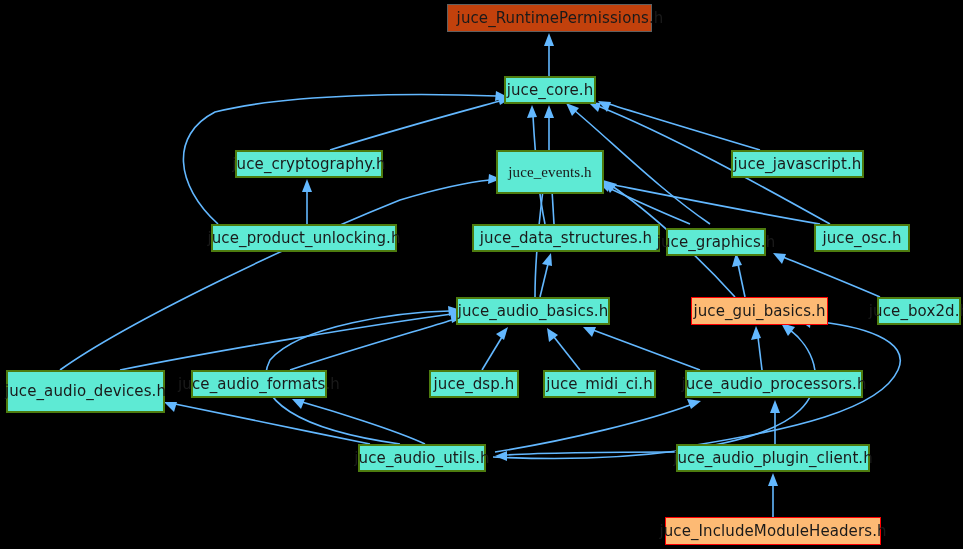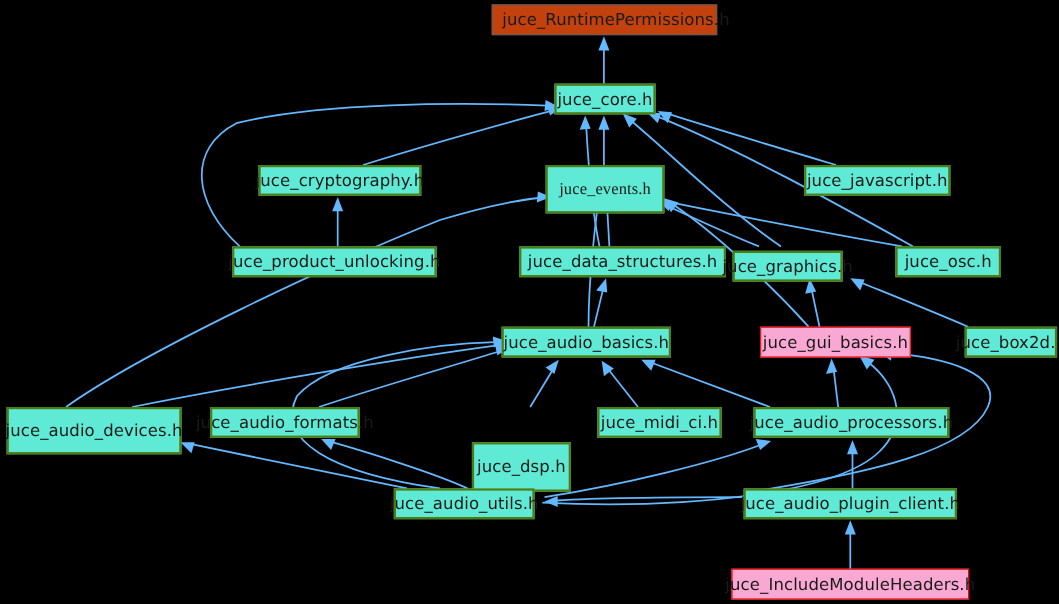--- a/index.html
+++ b/index.html
@@ -45,21 +45,21 @@
     line-height: 1;
     letter-spacing: 0.1px;
   }
   .node-box.node-current {
     background: #c2410c;
     border: 1px solid #606060;
     color: #1a1a1a;
     padding-left: 21px;
   }
   .node-box.node-highlight {
-    background: #f9a8d4;
+    background: #fdba74;
     border: 1.5px solid #ff0000;
     color: #1a1a1a;
   }
   .node-label {
     display: block;
     pointer-events: none;
   }
 </style>
 </head>
 <body>
@@ -169,21 +169,21 @@
       </div>
       <div class="node-box" style="left: 853px; top: 297px; width: 84px; height: 28px; margin-left: 24px;">
         <span class="node-label">juce_box2d.h</span>
       </div>
       <div class="node-box" style="left: 6px; top: 370px; width: 159px; height: 43px;">
         <span class="node-label">juce_audio_devices.h</span>
       </div>
       <div class="node-box" style="left: 191px; top: 370px; width: 136px; height: 28px;">
         <span class="node-label">juce_audio_formats.h</span>
       </div>
-      <div class="node-box" style="left: 429px; top: 370px; width: 90px; height: 45px; margin-top: 32px;">
+      <div class="node-box" style="left: 429px; top: 370px; width: 90px; height: 28px;">
         <span class="node-label">juce_dsp.h</span>
       </div>
       <div class="node-box" style="left: 543px; top: 370px; width: 113px; height: 28px;">
         <span class="node-label">juce_midi_ci.h</span>
       </div>
       <div class="node-box" style="left: 685px; top: 370px; width: 178px; height: 28px;">
         <span class="node-label">juce_audio_processors.h</span>
       </div>
       <div class="node-box" style="left: 358px; top: 444px; width: 128px; height: 28px;">
         <span class="node-label">juce_audio_utils.h</span>

